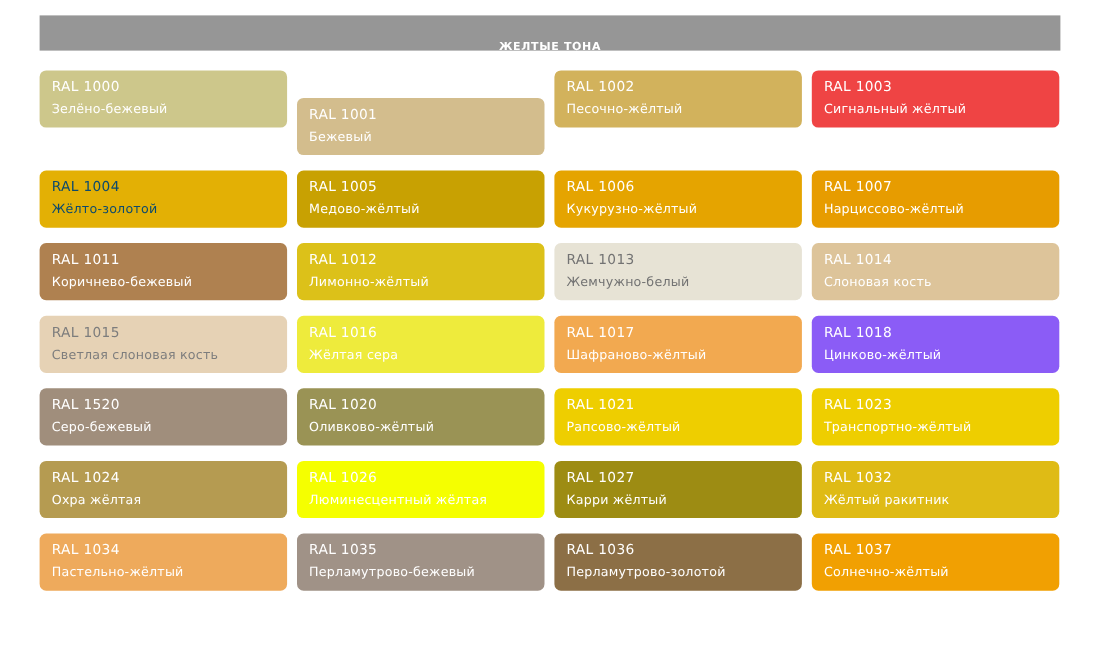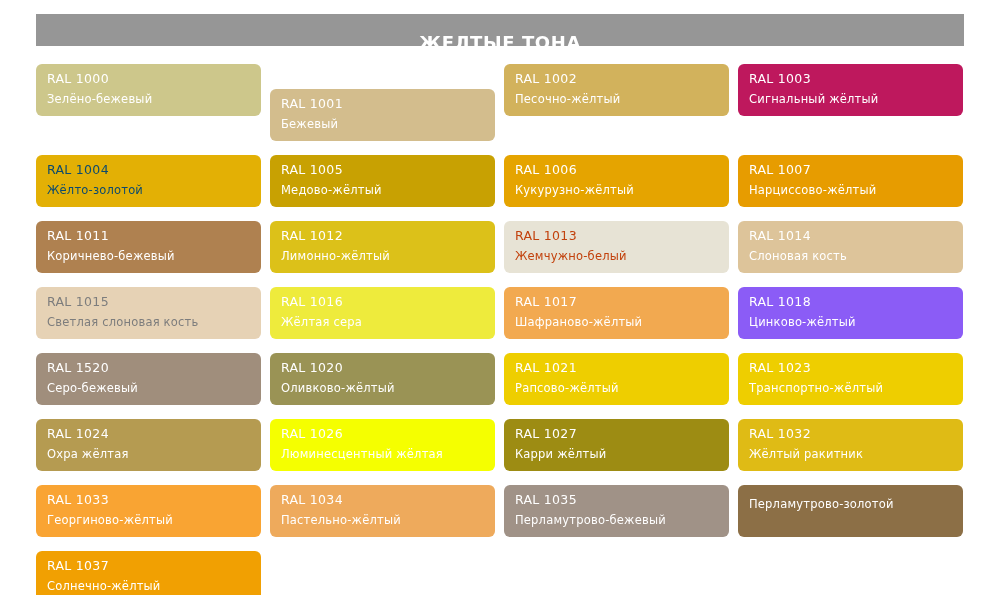--- a/index.html
+++ b/index.html
@@ -23,21 +23,21 @@
   .header-bar {
     height: 32px;
     background: #969696;
     display: flex;
     align-items: center;
     justify-content: center;
     margin-bottom: 18px;
   }
   .header-title {
     color: #ffffff;
-    font-size: 18px;
+    font-size: 10px;
     font-weight: bold;
     letter-spacing: 0.6px;
     margin-top: 24px;
   }
   .grid {
     display: grid;
     grid-template-columns: repeat(4, 225px);
     column-gap: 9px;
     row-gap: 14px;
   }
@@ -80,21 +80,21 @@
         <div class="tile-name">Зелёно-бежевый</div>
       </div>
       <div class="tile" style="background: rgb(211, 189, 141); color: rgb(255, 255, 255); margin-top: 25px;">
         <div class="tile-code">RAL 1001</div>
         <div class="tile-name">Бежевый</div>
       </div>
       <div class="tile" style="background: rgb(210, 178, 92); color: rgb(255, 255, 255);">
         <div class="tile-code">RAL 1002</div>
         <div class="tile-name">Песочно-жёлтый</div>
       </div>
-      <div class="tile" style="background: #be185d; color: rgb(255, 255, 255);">
+      <div class="tile" style="background: #ef4444; color: rgb(255, 255, 255);">
         <div class="tile-code">RAL 1003</div>
         <div class="tile-name">Сигнальный жёлтый</div>
       </div>
       <div class="tile" style="background: rgb(227, 176, 5); color: #0c4a6e;">
         <div class="tile-code">RAL 1004</div>
         <div class="tile-name">Жёлто-золотой</div>
       </div>
       <div class="tile" style="background: rgb(200, 161, 2); color: rgb(255, 255, 255);">
         <div class="tile-code">RAL 1005</div>
         <div class="tile-name">Медово-жёлтый</div>
@@ -108,21 +108,21 @@
         <div class="tile-name">Нарциссово-жёлтый</div>
       </div>
       <div class="tile" style="background: rgb(175, 129, 80); color: rgb(255, 255, 255);">
         <div class="tile-code">RAL 1011</div>
         <div class="tile-name">Коричнево-бежевый</div>
       </div>
       <div class="tile" style="background: rgb(220, 193, 25); color: rgb(255, 255, 255);">
         <div class="tile-code">RAL 1012</div>
         <div class="tile-name">Лимонно-жёлтый</div>
       </div>
-      <div class="tile" style="background: rgb(231, 227, 213); color: #c2410c;">
+      <div class="tile" style="background: rgb(231, 227, 213); color: #737373;">
         <div class="tile-code">RAL 1013</div>
         <div class="tile-name">Жемчужно-белый</div>
       </div>
       <div class="tile" style="background: rgb(221, 196, 154); color: rgb(255, 255, 255);">
         <div class="tile-code">RAL 1014</div>
         <div class="tile-name">Слоновая кость</div>
       </div>
       <div class="tile" style="background: rgb(230, 210, 181); color: rgb(125, 125, 125);">
         <div class="tile-code">RAL 1015</div>
         <div class="tile-name">Светлая слоновая кость</div>
@@ -164,33 +164,30 @@
         <div class="tile-name">Люминесцентный жёлтая</div>
       </div>
       <div class="tile" style="background: rgb(157, 140, 19); color: rgb(255, 255, 255);">
         <div class="tile-code">RAL 1027</div>
         <div class="tile-name">Карри жёлтый</div>
       </div>
       <div class="tile" style="background: rgb(223, 187, 21); color: rgb(255, 255, 255);">
         <div class="tile-code">RAL 1032</div>
         <div class="tile-name">Жёлтый ракитник</div>
       </div>
-      <div class="tile" style="background: rgb(249, 164, 51); color: rgb(255, 255, 255);">
-        <div class="tile-code">RAL 1033</div>
-        <div class="tile-name">Георгиново-жёлтый</div>
-      </div>
       <div class="tile" style="background: rgb(238, 170, 92); color: rgb(255, 255, 255);">
         <div class="tile-code">RAL 1034</div>
         <div class="tile-name">Пастельно-жёлтый</div>
       </div>
       <div class="tile" style="background: rgb(160, 146, 135); color: rgb(255, 255, 255);">
         <div class="tile-code">RAL 1035</div>
         <div class="tile-name">Перламутрово-бежевый</div>
       </div>
       <div class="tile" style="background: rgb(140, 111, 70); color: rgb(255, 255, 255);">
+        <div class="tile-code">RAL 1036</div>
         <div class="tile-name">Перламутрово-золотой</div>
       </div>
       <div class="tile" style="background: rgb(241, 160, 2); color: rgb(255, 255, 255);">
         <div class="tile-code">RAL 1037</div>
         <div class="tile-name">Солнечно-жёлтый</div>
       </div>
       <div class="empty-cell"></div>
       <div class="empty-cell"></div>
     </div>
 

